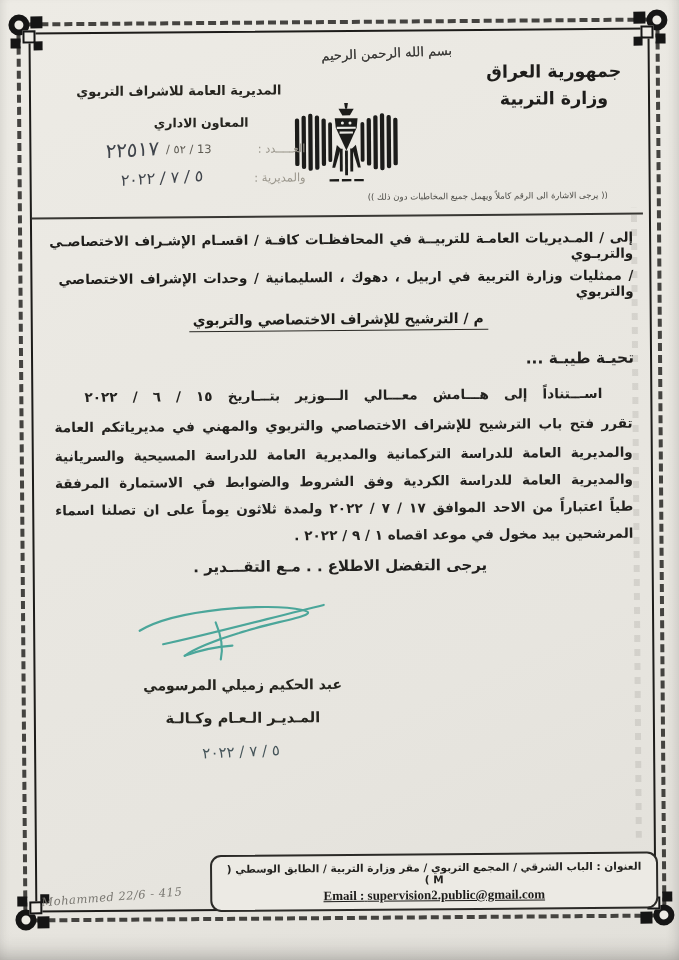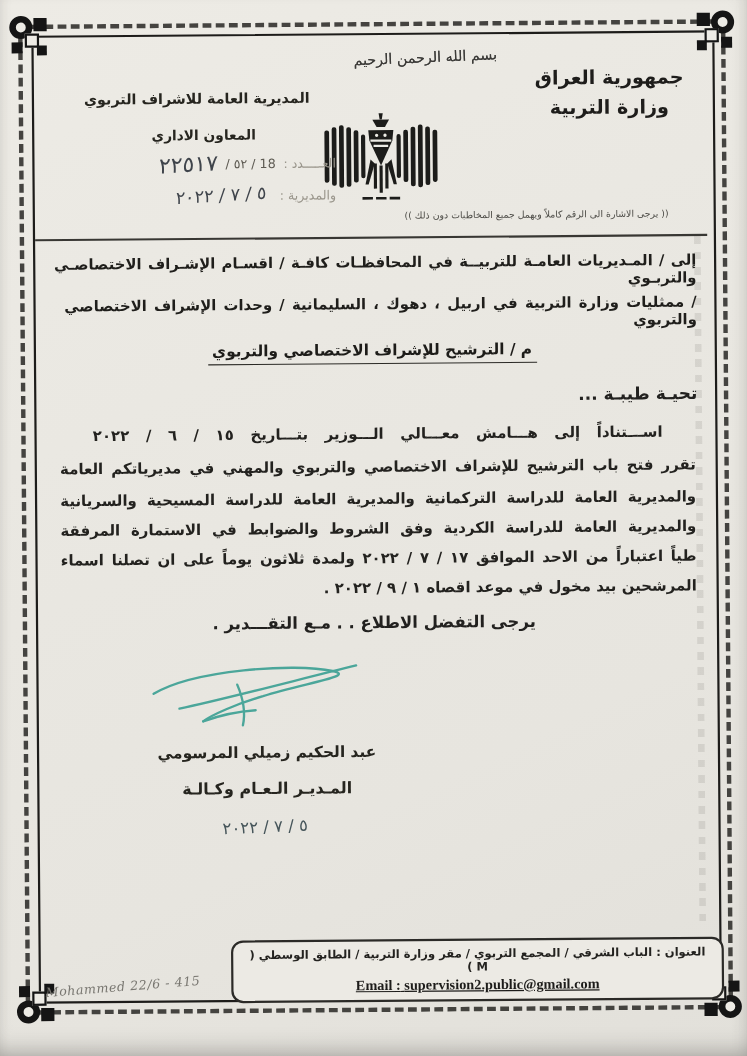--- a/index.html
+++ b/index.html
@@ -29,27 +29,27 @@
   .streak{position:absolute;top:210px;bottom:120px;right:40px;width:6px;z-index:1;
     background:repeating-linear-gradient(0deg,rgba(95,92,86,.14) 0 7px,transparent 7px 14px);}
   
   .basmala{position:absolute;top:46px;left:278px;width:224px;text-align:center;direction:rtl;
     font-size:13px;color:#3c3b38;transform:rotate(-2deg);letter-spacing:.5px;text-shadow:0 0 .4px #555;}
   .hdr-right{position:absolute;top:60px;right:34px;width:176px;text-align:center;direction:rtl;
     font-weight:bold;font-size:17.5px;line-height:1.55;color:#1e1d1b;}
   .emblem{position:absolute;top:84px;left:292px;width:114px;height:118px;}
   .directorate{position:absolute;top:82px;left:56px;width:252px;text-align:center;direction:rtl;
     font-weight:bold;font-size:13px;color:#26251f;}
-  .assistant{position:absolute;top:114px;left:132px;width:112px;text-align:center;direction:rtl;
+  .assistant{position:absolute;top:114px;left:148px;width:112px;text-align:center;direction:rtl;
     font-weight:bold;font-size:12.5px;color:#26251f;}
   .num-row,.date-row{position:absolute;left:50px;width:258px;display:flex;direction:rtl;
     align-items:center;gap:7px;}
   .num-row{top:136px;}
   .date-row{top:167px;gap:12px;}
-  .fieldlabel{font-size:11.5px;color:#9a968c;letter-spacing:.5px;white-space:nowrap;}
+  .fieldlabel{font-size:11.5px;color:#9a968c;letter-spacing:.5px;white-space:nowrap;margin-left:39px;}
   .printednum{font-size:11.5px;color:#5d5a52;white-space:nowrap;direction:rtl;}
   .handnum{font-size:20px;color:#3f444b;letter-spacing:5px;transform:rotate(-3deg) skewX(-6deg);
     white-space:nowrap;direction:rtl;}
   .handnum.date{font-size:16px;letter-spacing:3px;}
   .ref-note{position:absolute;top:192px;right:38px;width:302px;text-align:center;direction:rtl;
     font-size:8.5px;color:#4c4b46;}
   .rule{position:absolute;top:215px;left:34px;right:34px;height:2px;background:#383733;}
   
   .addr{position:absolute;direction:rtl;font-weight:bold;font-size:13.5px;color:#1f1e1b;
     text-align:justify;text-align-last:justify;}
@@ -166,21 +166,21 @@
         <rect x="50" y="43" width="20" height="2.2"></rect>
         <rect x="53" y="48" width="14" height="2.2"></rect>
       </g>
     </svg>
 
     <div class="directorate">المديرية العامة للاشراف التربوي</div>
     <div class="assistant">المعاون الاداري</div>
 
     <div class="num-row">
       <span class="fieldlabel">العـــــدد :</span>
-      <span class="printednum">18 / ٥٢ /</span>
+      <span class="printednum">13 / ٥٢ /</span>
       <span class="handnum">٢٢٥١٧</span>
     </div>
     <div class="date-row">
       <span class="fieldlabel">والمديرية :</span>
       <span class="handnum date">٥ / ٧ / ٢٠٢٢</span>
     </div>
 
     <div class="ref-note">(( يرجى الاشارة الى الرقم كاملاً ويهمل جميع المخاطبات دون ذلك ))</div>
     <div class="rule"></div>
 

